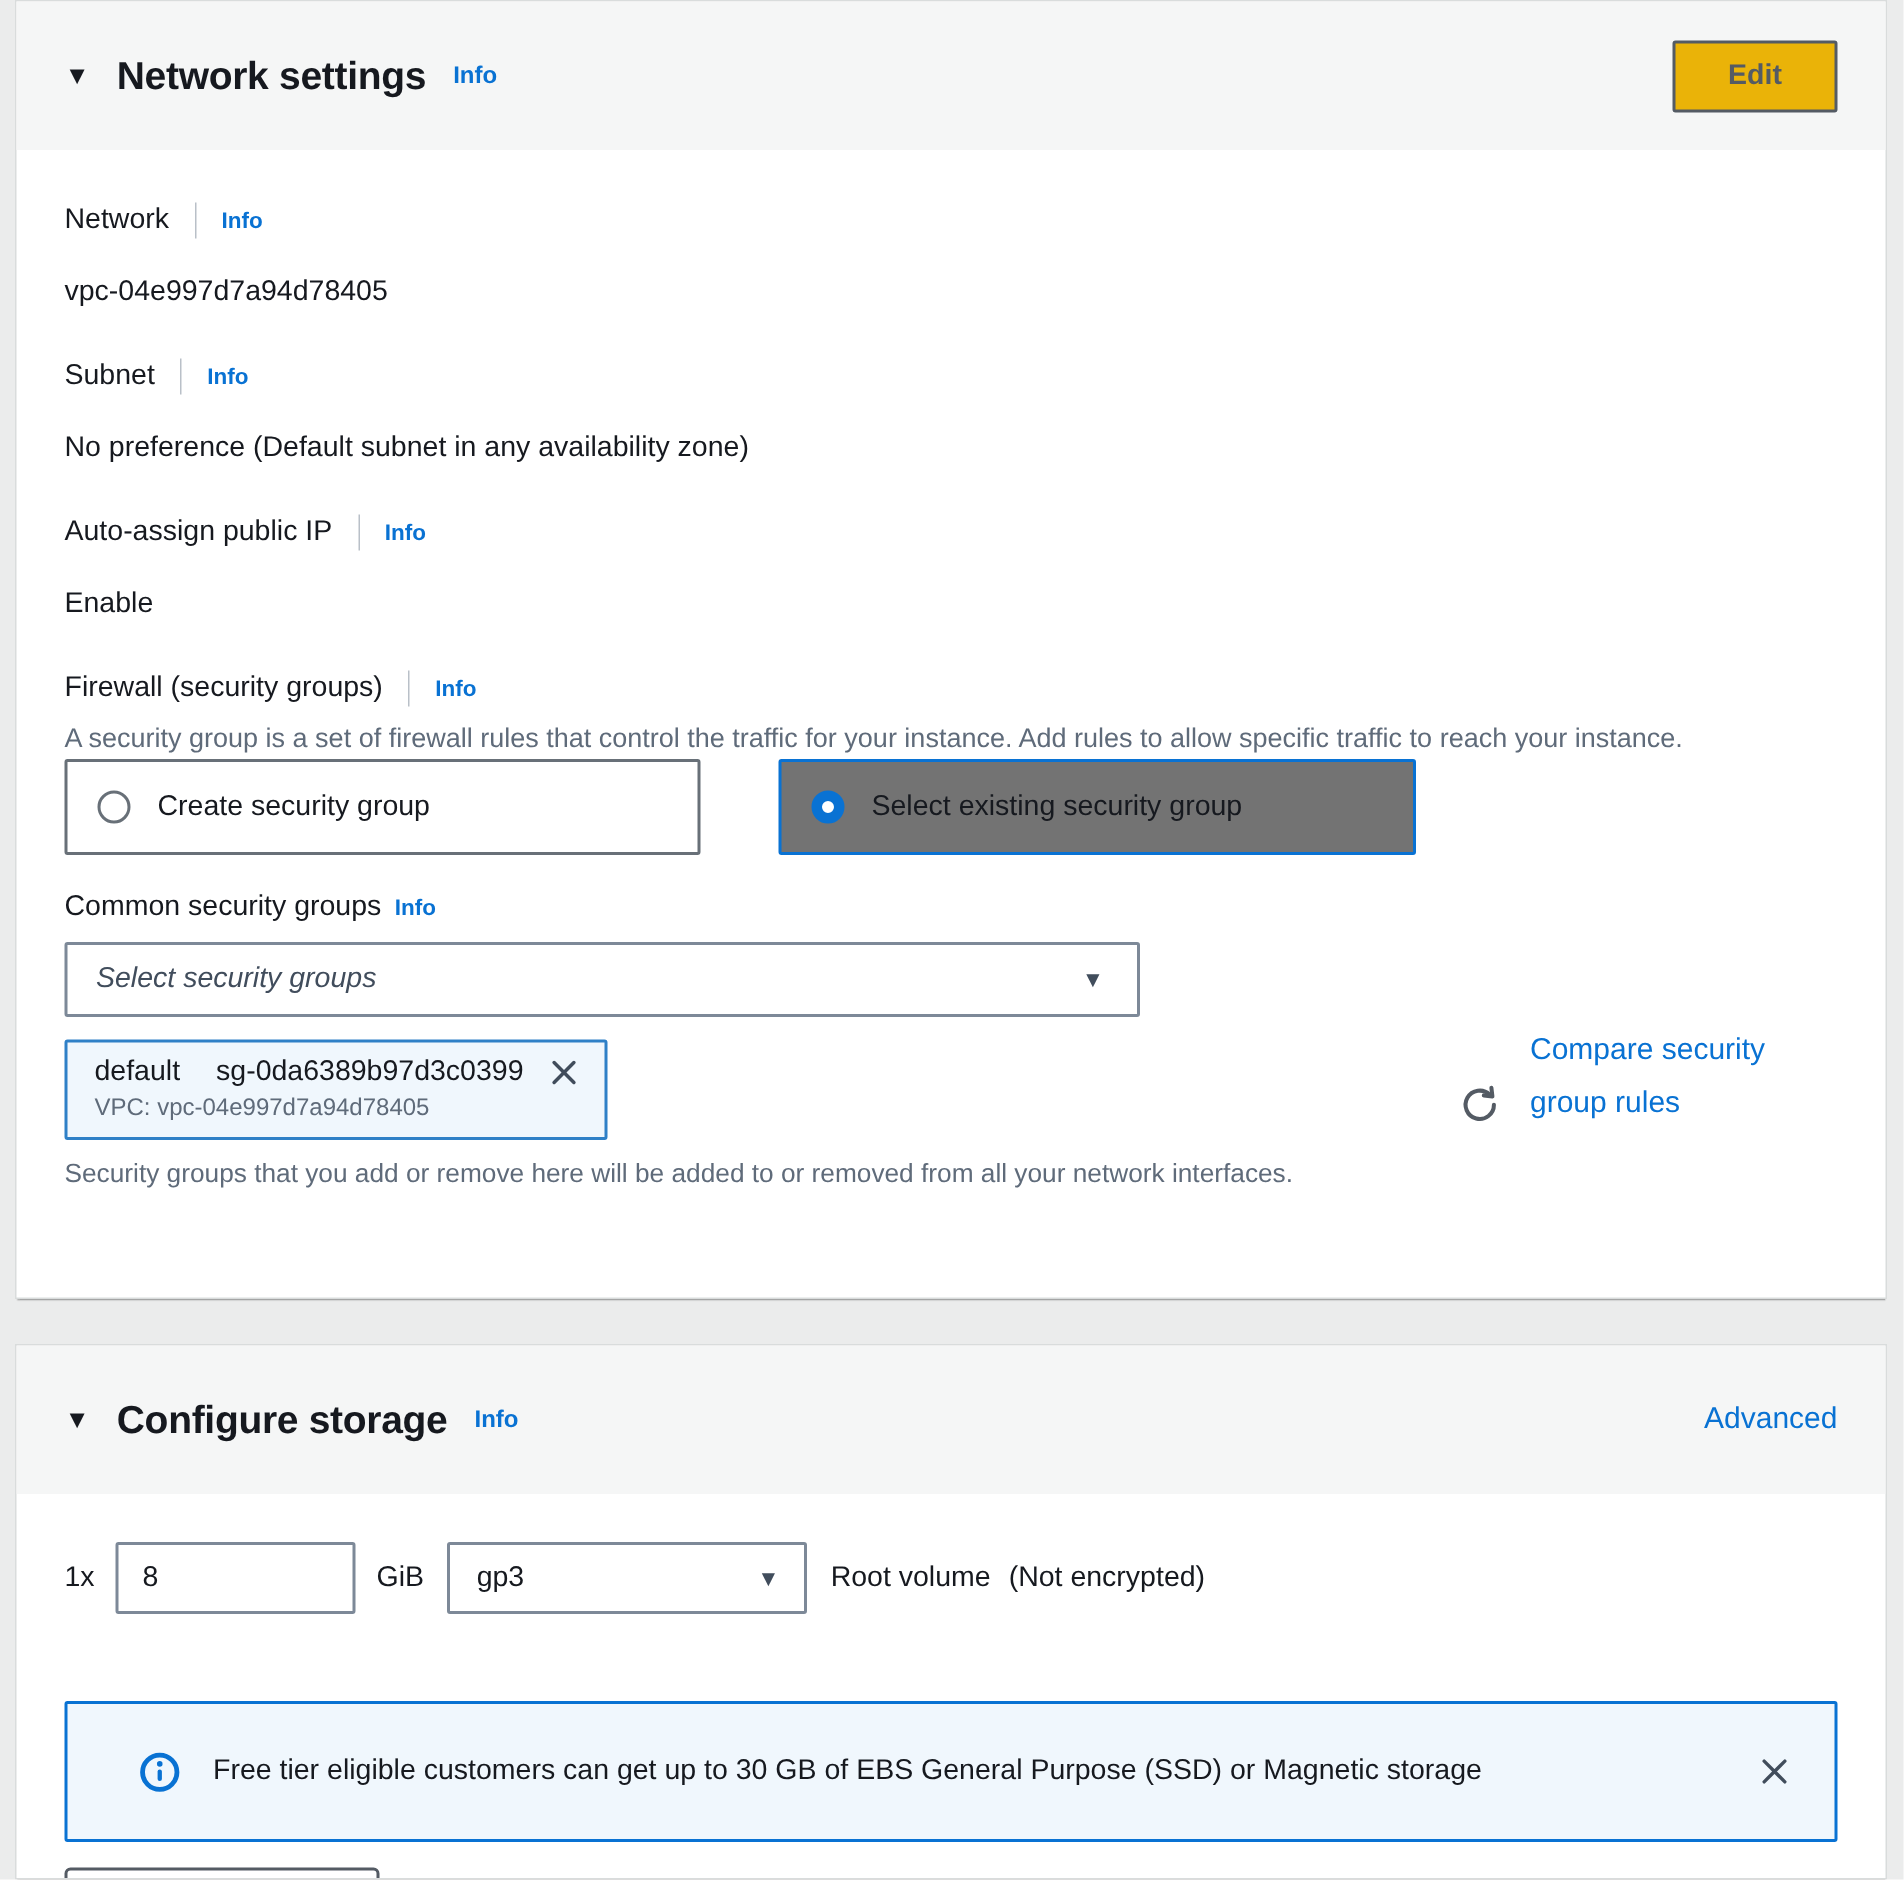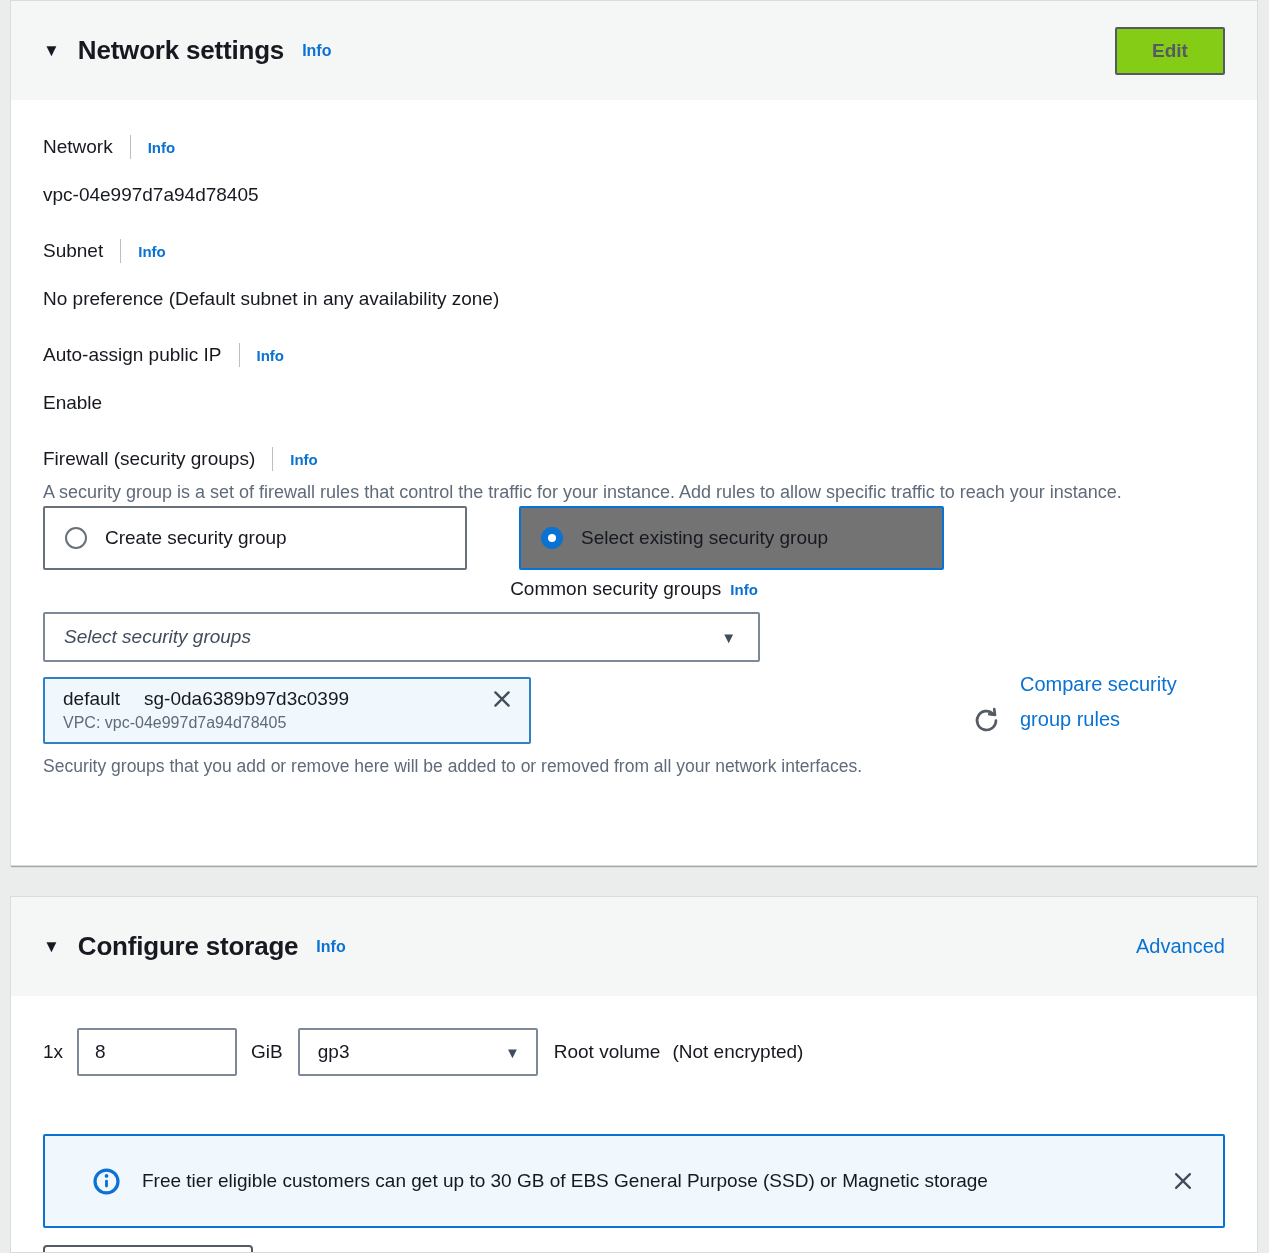--- a/index.html
+++ b/index.html
@@ -24,21 +24,21 @@
     display:flex;
     align-items:center;
     padding:0 32px;
   }
   .caret-icon { font-size:17px; color:#16191f; }
   .section-title { font-size:26px; font-weight:bold; margin-left:18px; letter-spacing:-0.2px; }
   .title-info { margin-left:18px; font-size:16px; font-weight:bold; color:#0972d3; cursor:pointer; }
   .edit-btn {
     margin-left:auto;
     width:110px; height:48px;
-    background:#84cc16;
+    background:#eab308;
     border:2px solid #545b64;
     border-radius:2px;
     font-family:"Liberation Sans", sans-serif;
     font-size:19px; font-weight:bold; color:#545b64;
     cursor:pointer;
   }
   .advanced-link { margin-left:auto; font-size:20px; color:#0972d3; cursor:pointer; }
   .card-body { padding:0 32px; }
 
   .field-label { display:flex; align-items:center; margin-top:33px; }
@@ -55,35 +55,35 @@
     height:64px; display:flex; align-items:center;
     padding:0 20px; border-radius:2px; cursor:pointer;
   }
   .seg-opt.unselected { width:424px; border:2px solid #687078; background:#fff; }
   .seg-opt.selected { width:425px; border:2px solid #0972d3; background:#737373; }
   .radio { width:22px; height:22px; border-radius:50%; margin-right:18px; flex:0 0 auto; }
   .radio.off { border:2px solid #687078; background:#fff; }
   .radio.on { border:7px solid #0972d3; background:#fff; }
   .seg-opt .opt-label { font-size:19px; color:#16191f; }
 
-  .common-label-row { display:flex; align-items:center; margin-top:8px;justify-content:center; }
+  .common-label-row { display:flex; align-items:center; margin-top:24px; }
   .common-label-row .lbl { font-size:19px; color:#16191f; }
   .common-label-row .info-link { margin-left:9px; }
 
   .dropdown {
     margin-top:12px; width:717px; height:50px;
     border:2px solid #7d8998; border-radius:2px; background:#fff;
     display:flex; align-items:center; padding:0 22px 0 19px; cursor:pointer;
   }
   .dropdown .placeholder { font-size:19px; font-style:italic; color:#414d5c; }
   .dd-caret { margin-left:auto; font-size:15px; color:#414d5c; }
 
   .token-row { position:relative; margin-top:15px; }
   .token {
-    width:488px; border:2px solid #2f80c7; border-radius:2px;
+    width:362px; border:2px solid #2f80c7; border-radius:2px;
     background:#f0f7fd; padding:9px 16px 10px 18px;
   }
   .token-line1 { display:flex; align-items:center; }
   .token-name { font-size:19px; color:#16191f; }
   .token-id { font-size:19px; color:#16191f; margin-left:24px; }
   .token-close { margin-left:auto; cursor:pointer; display:flex; align-items:center; }
   .token-vpc { margin-top:4px; font-size:16px; color:#5f6b7a; }
 
   .compare-group { position:absolute; left:930px; top:-10px; display:flex;align-items:flex-end; }
   .refresh-btn { margin-top:9px; cursor:pointer; background:none; border:none; padding:0; }

